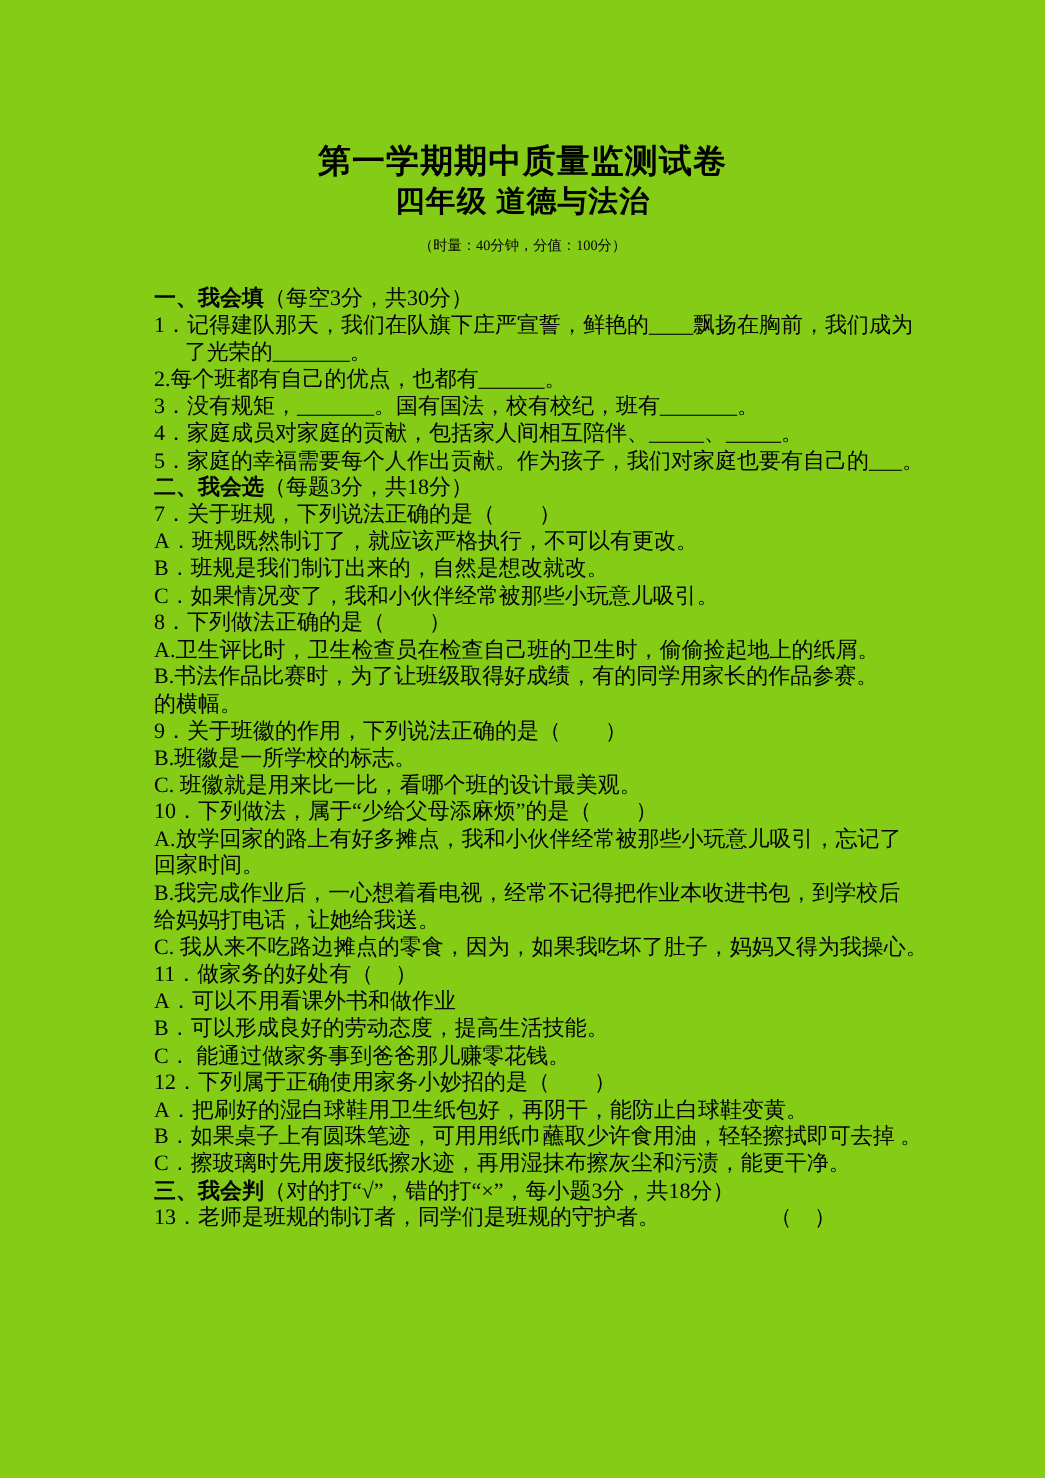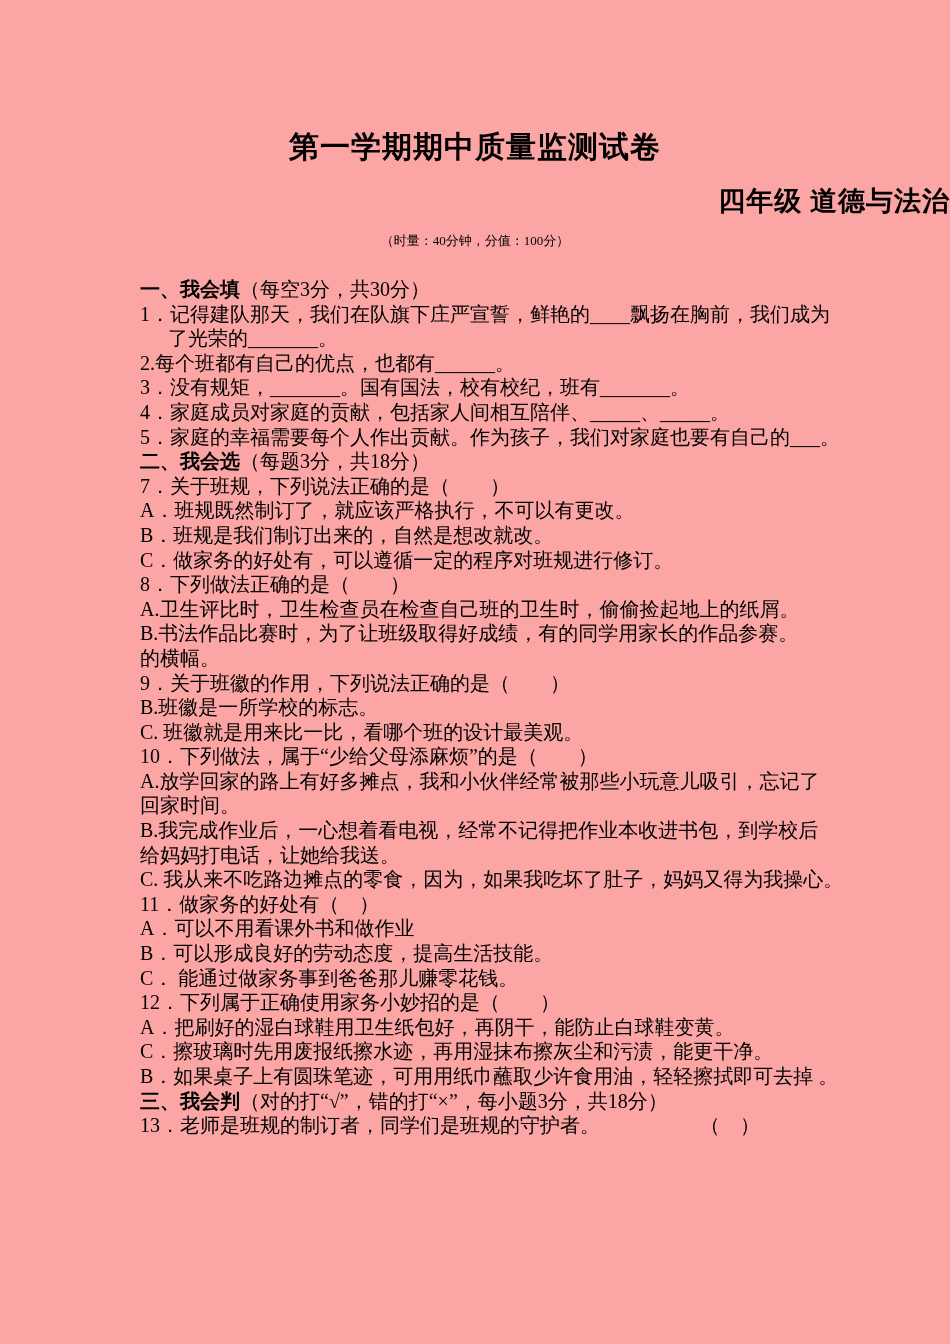--- a/index.html
+++ b/index.html
@@ -1,40 +1,39 @@
 <!DOCTYPE html>
 <html><head>
 <meta charset="utf-8">
 <style>
   html, body { margin: 0; padding: 0; background: #ffffff; }
   .page {
     position: relative;
     width: 950px;
     height: 1344px;
     margin: 0 auto;
-    background: #fca5a5;
+    background: #84cc16;
     color: #000000;
     font-family: "Liberation Serif", "DejaVu Serif", serif;
     overflow: hidden;
   }
   .header { text-align: center; padding-top: 128px; }
   .title {
     margin: 0;
     font-size: 30px;
     font-weight: 700;
     letter-spacing: 1px;
     line-height: 38px;
   }
   .subtitle {
-    margin: 18px 0 0 0;
+    margin: 0 0 0 0;
     font-size: 27px;
     font-weight: 700;
     letter-spacing: 1px;
     line-height: 34px;
-    text-align: right;
   }
   .meta {
     margin-top: 12px;
     font-size: 13px;
     line-height: 21px;
   }
   .content {
     margin-top: 26px;
     padding-left: 140px;
     padding-right: 110px;
@@ -59,38 +58,38 @@
       <div class="line">1．记得建队那天，我们在队旗下庄严宣誓，鲜艳的____飘扬在胸前，我们成为</div>
       <div class="line indent">了光荣的_______。</div>
       <div class="line">2.每个班都有自己的优点，也都有______。</div>
       <div class="line">3．没有规矩，_______。国有国法，校有校纪，班有_______。</div>
       <div class="line">4．家庭成员对家庭的贡献，包括家人间相互陪伴、_____、_____。</div>
       <div class="line">5．家庭的幸福需要每个人作出贡献。作为孩子，我们对家庭也要有自己的___。</div>
       <div class="line heading"><span class="bold">二、我会选</span><span>（每题3分，共18分）</span></div>
       <div class="line">7．关于班规，下列说法正确的是（　　）</div>
       <div class="line">A．班规既然制订了，就应该严格执行，不可以有更改。</div>
       <div class="line">B．班规是我们制订出来的，自然是想改就改。</div>
-      <div class="line">C．做家务的好处有，可以遵循一定的程序对班规进行修订。</div>
+      <div class="line">C．如果情况变了，我和小伙伴经常被那些小玩意儿吸引。</div>
       <div class="line">8．下列做法正确的是（　　）</div>
       <div class="line">A.卫生评比时，卫生检查员在检查自己班的卫生时，偷偷捡起地上的纸屑。</div>
       <div class="line">B.书法作品比赛时，为了让班级取得好成绩，有的同学用家长的作品参赛。</div>
       <div class="line">的横幅。</div>
       <div class="line">9．关于班徽的作用，下列说法正确的是（　　）</div>
       <div class="line">B.班徽是一所学校的标志。</div>
       <div class="line">C. 班徽就是用来比一比，看哪个班的设计最美观。</div>
       <div class="line">10．下列做法，属于“少给父母添麻烦”的是（　　）</div>
       <div class="line">A.放学回家的路上有好多摊点，我和小伙伴经常被那些小玩意儿吸引，忘记了</div>
       <div class="line">回家时间。</div>
       <div class="line">B.我完成作业后，一心想着看电视，经常不记得把作业本收进书包，到学校后</div>
       <div class="line">给妈妈打电话，让她给我送。</div>
       <div class="line">C. 我从来不吃路边摊点的零食，因为，如果我吃坏了肚子，妈妈又得为我操心。</div>
       <div class="line">11．做家务的好处有（　）</div>
       <div class="line">A．可以不用看课外书和做作业</div>
       <div class="line">B．可以形成良好的劳动态度，提高生活技能。</div>
       <div class="line">C． 能通过做家务事到爸爸那儿赚零花钱。</div>
       <div class="line">12．下列属于正确使用家务小妙招的是（　　）</div>
       <div class="line">A．把刷好的湿白球鞋用卫生纸包好，再阴干，能防止白球鞋变黄。</div>
+      <div class="line">B．如果桌子上有圆珠笔迹，可用用纸巾蘸取少许食用油，轻轻擦拭即可去掉 。</div>
       <div class="line">C．擦玻璃时先用废报纸擦水迹，再用湿抹布擦灰尘和污渍，能更干净。</div>
-      <div class="line">B．如果桌子上有圆珠笔迹，可用用纸巾蘸取少许食用油，轻轻擦拭即可去掉 。</div>
       <div class="line heading"><span class="bold">三、我会判</span><span>（对的打“√”，错的打“×”，每小题3分，共18分）</span></div>
       <div class="line">13．老师是班规的制订者，同学们是班规的守护者。　　　　　（　）</div>
     </div>
 </div>
 
 </body></html>

